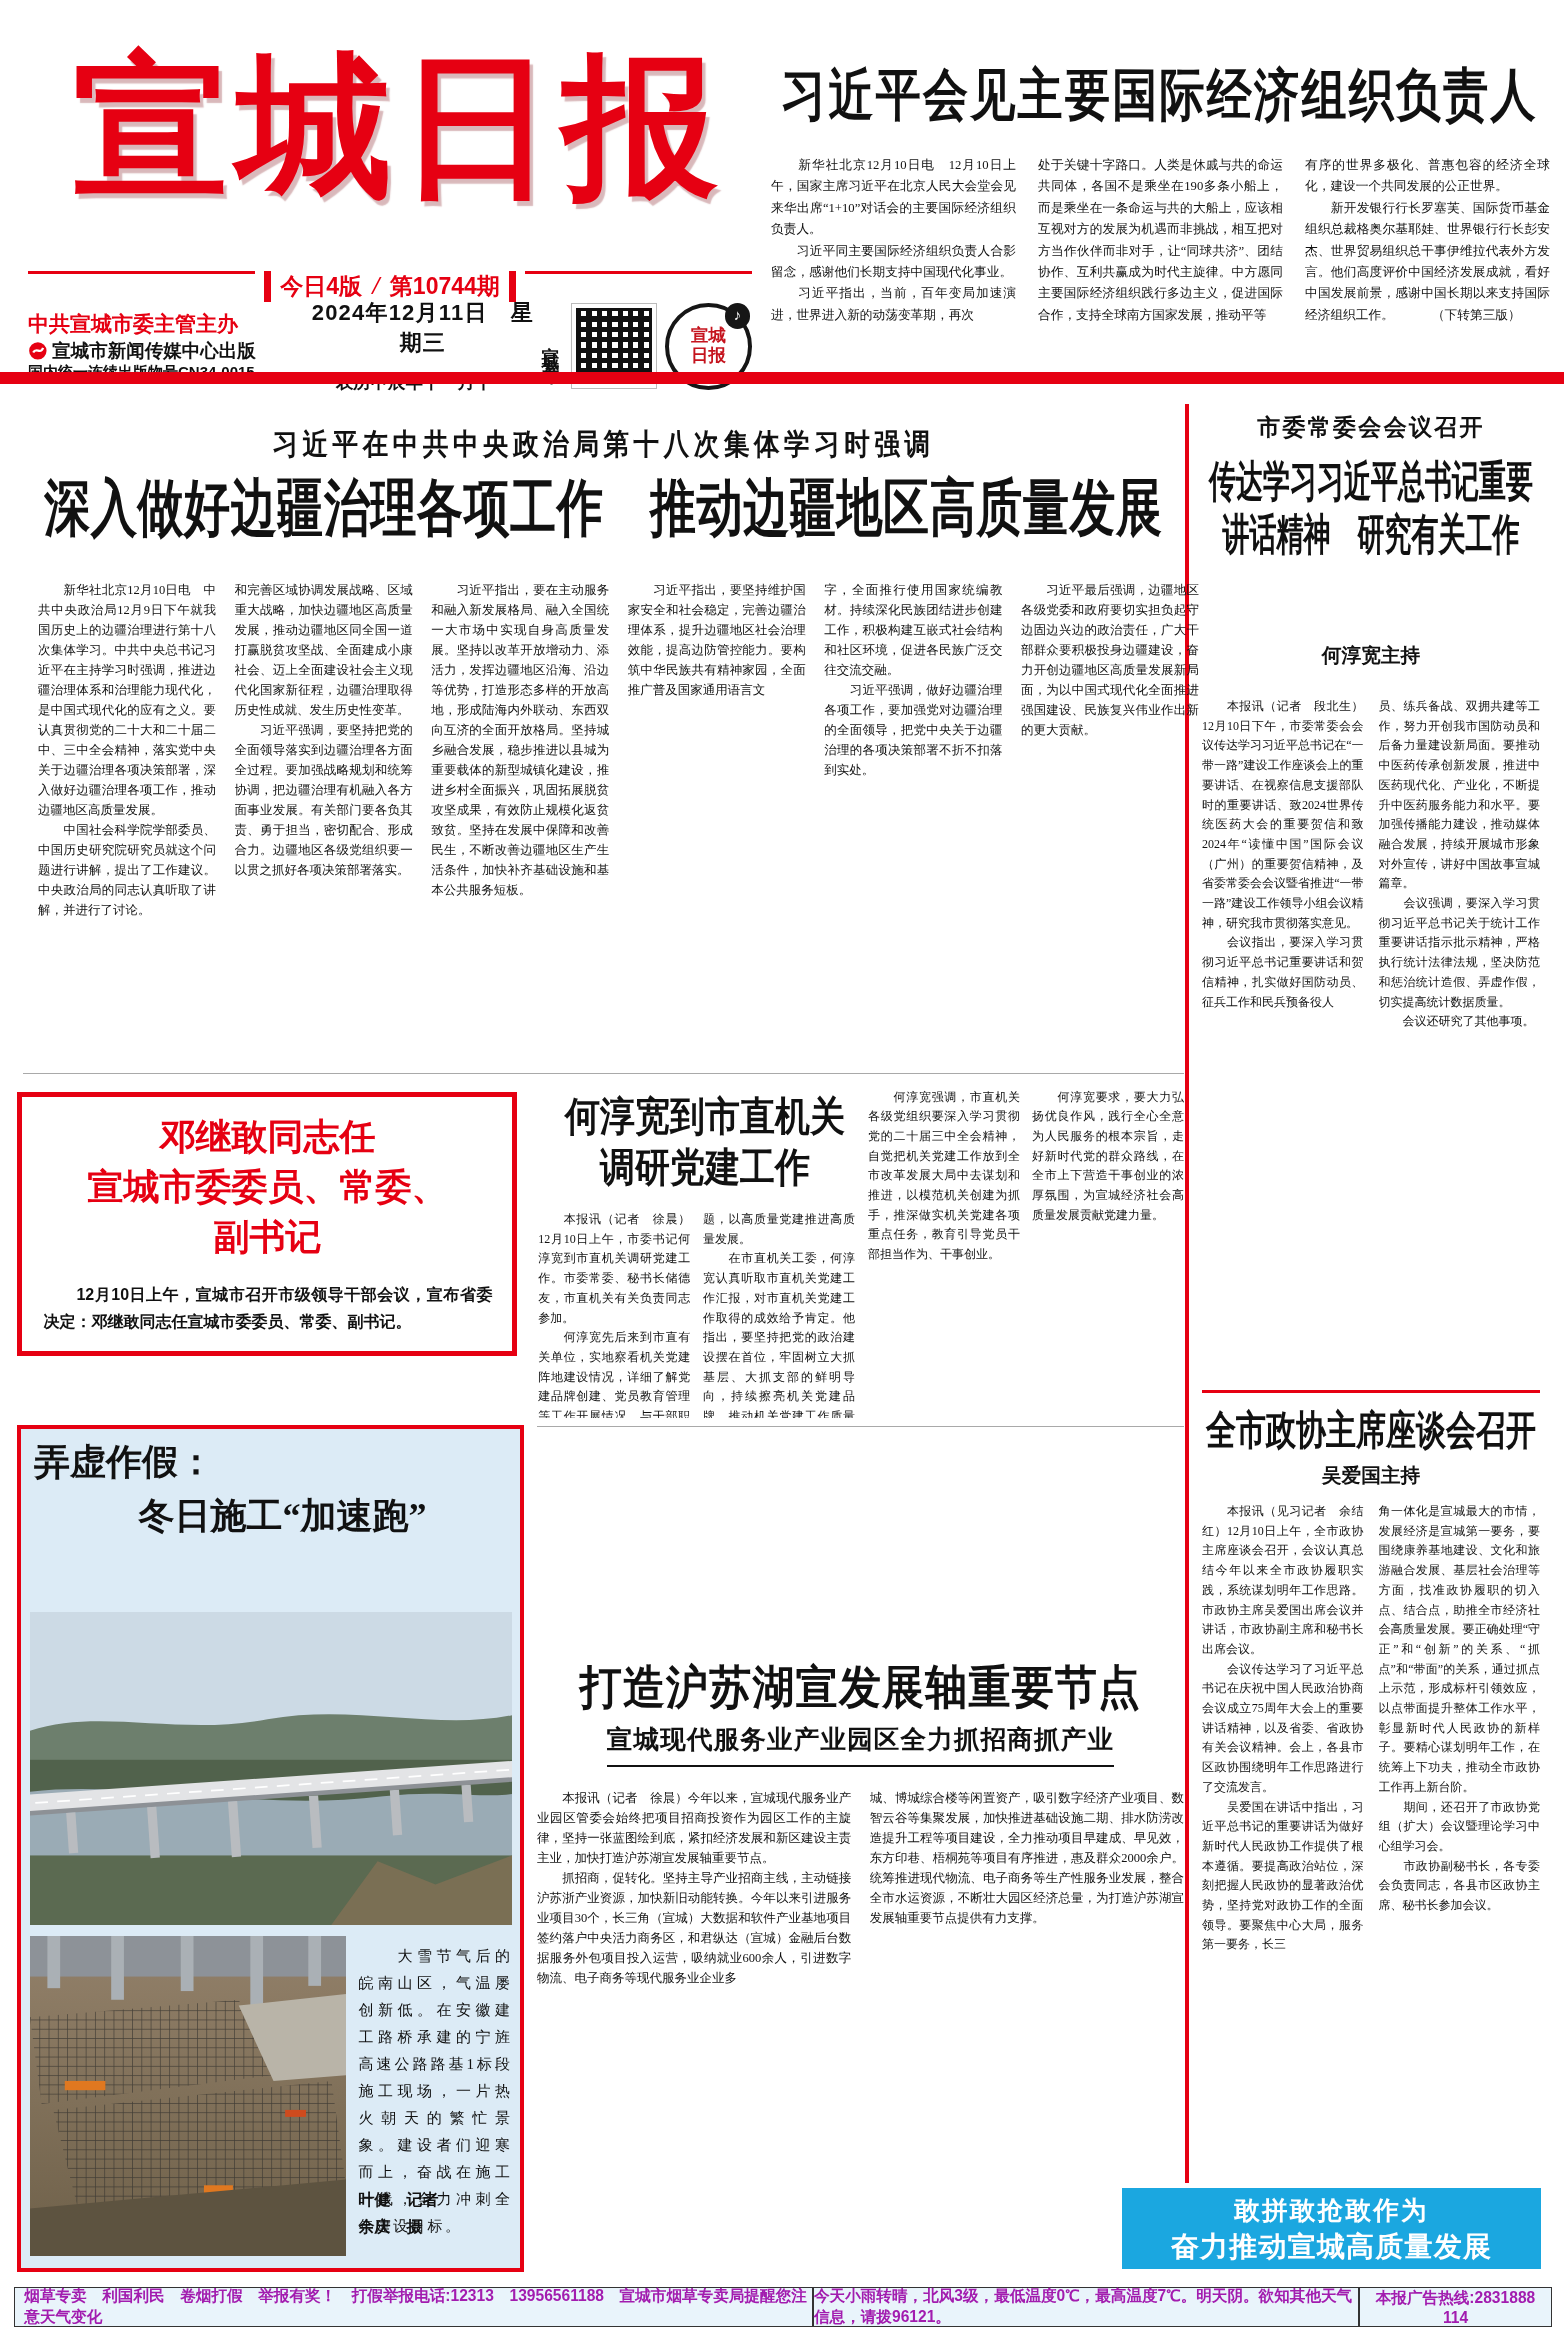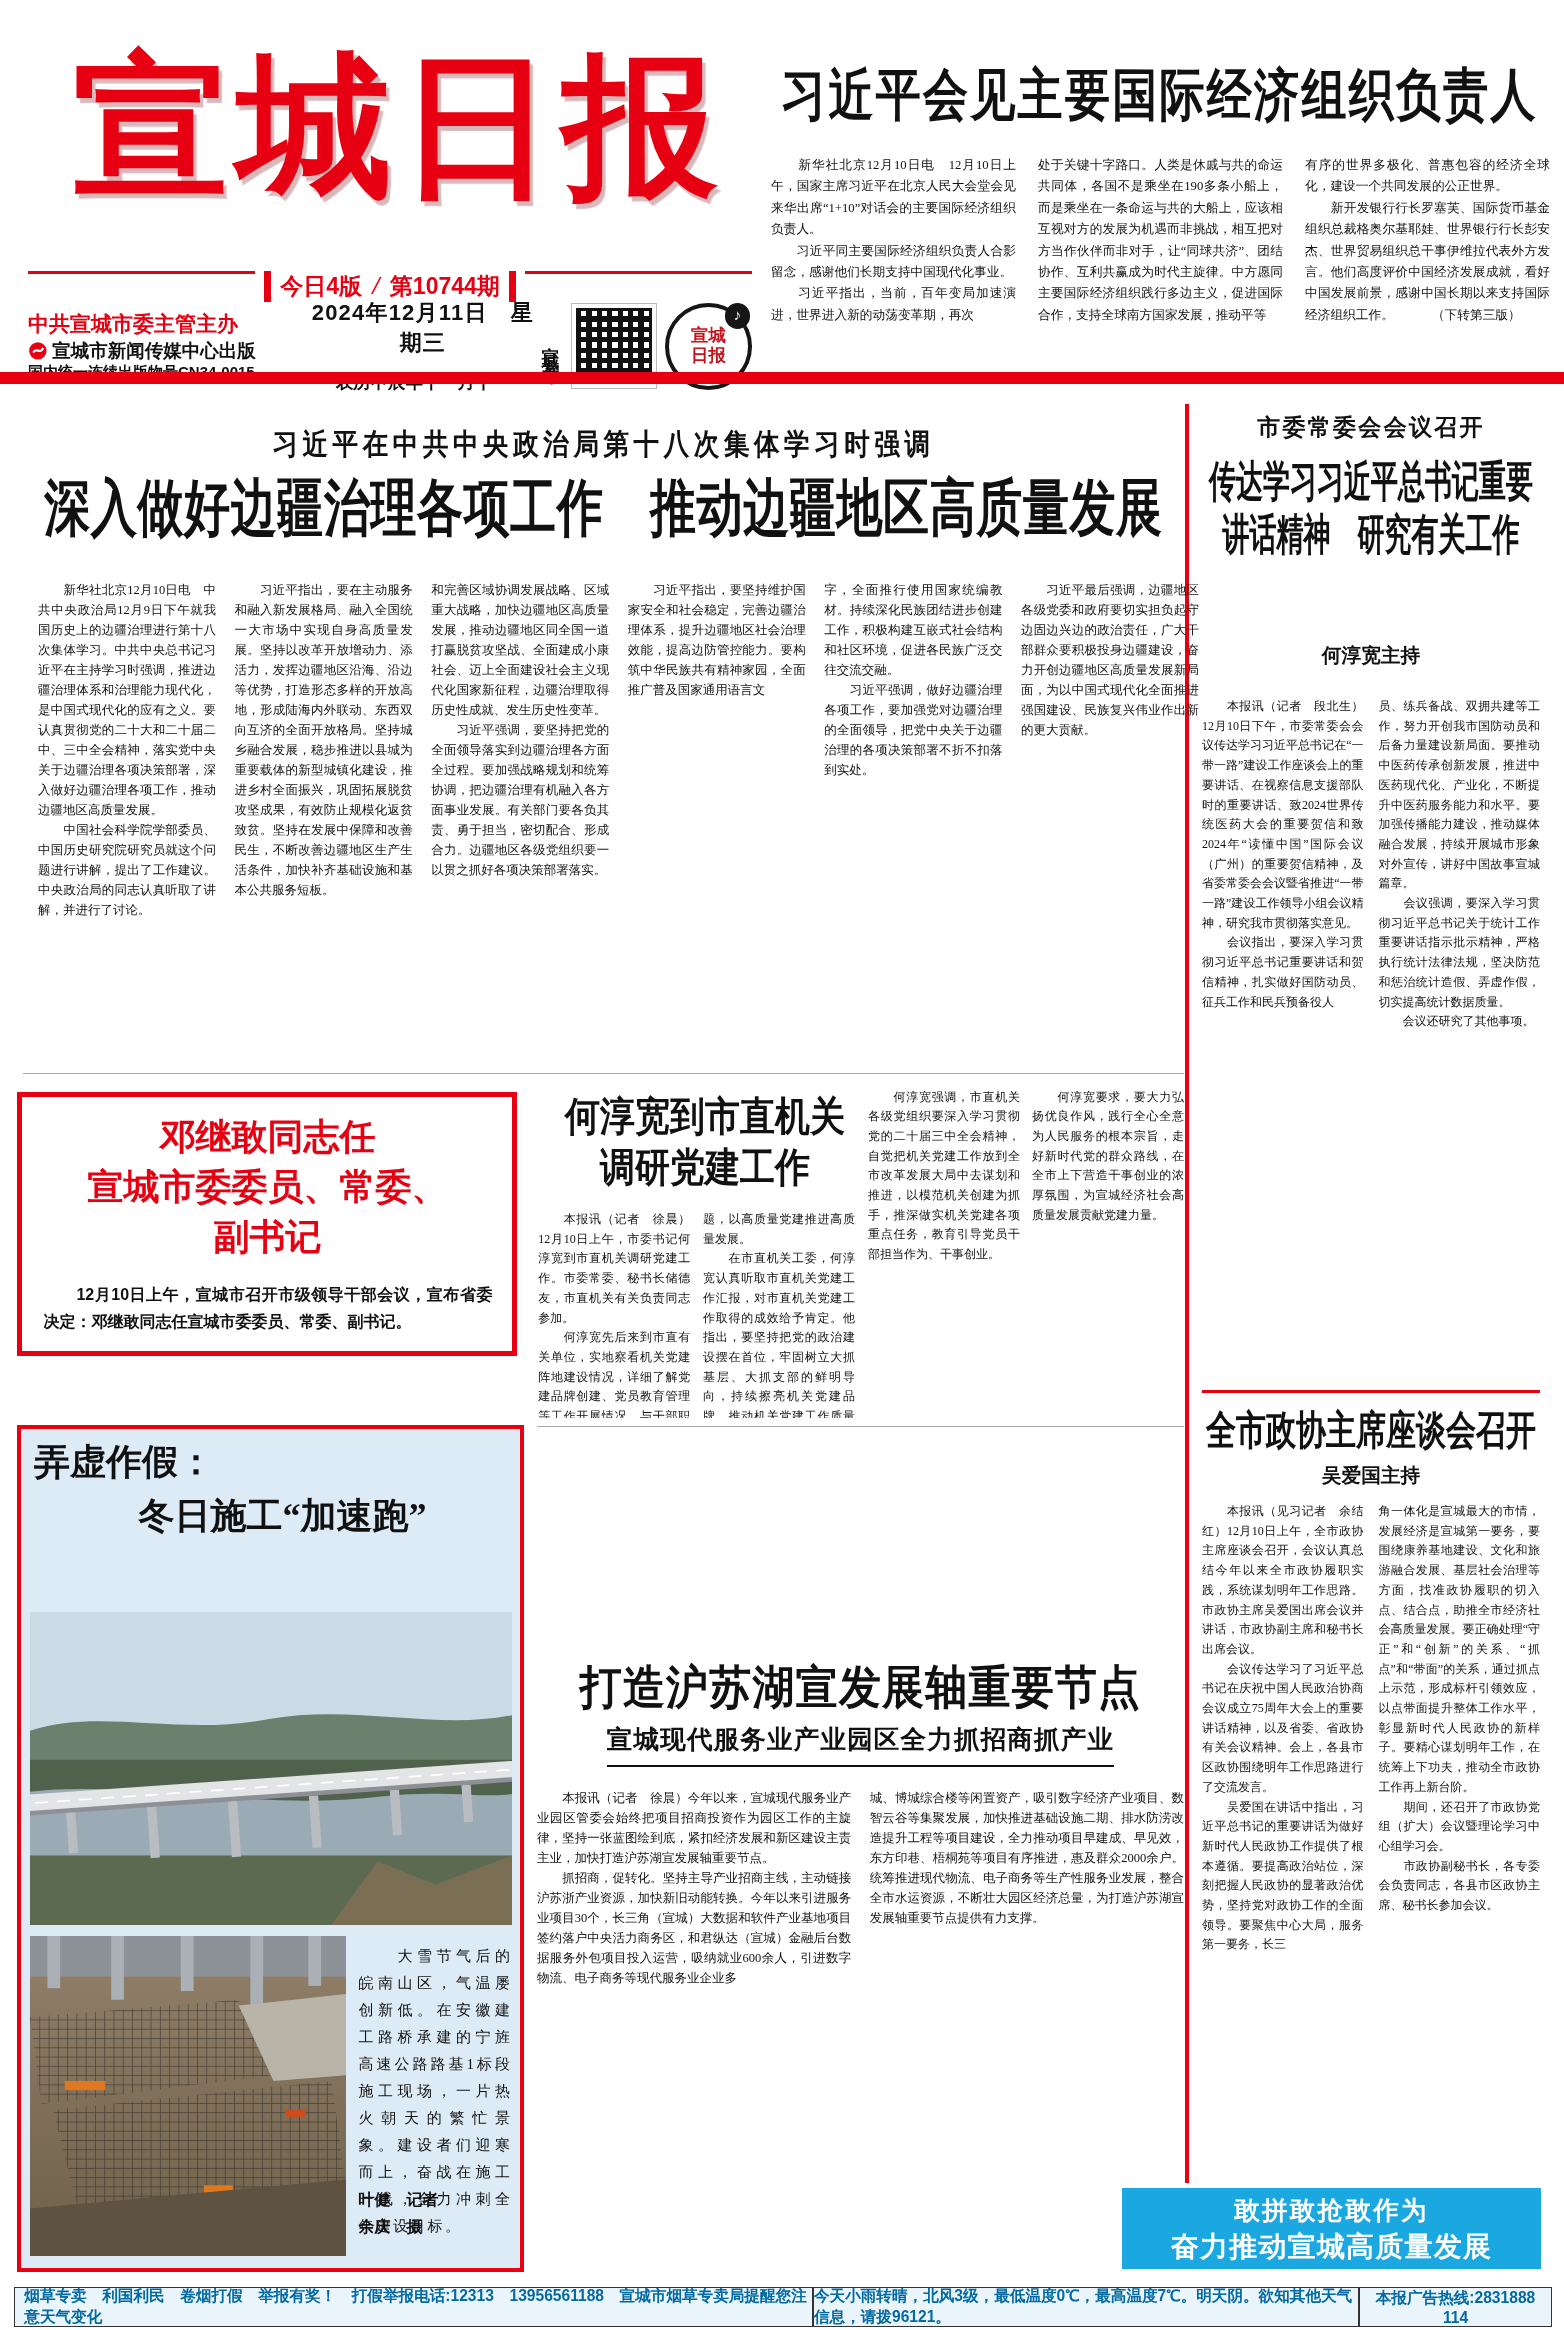--- a/index.html
+++ b/index.html
@@ -114,21 +114,21 @@
   #ph-credit{left:337px;top:757px;width:154px;font-size:16px;line-height:27px;font-weight:700;}
 
   
   #slogan-box{left:1122px;top:2188px;width:419px;height:81px;background:#1ba7e0;color:#fff;
      display:flex;flex-direction:column;align-items:center;justify-content:center;}
   #slogan-box .l1{font-size:25.5px;font-weight:900;line-height:35px;letter-spacing:2.3px;}
   #slogan-box .l2{font-size:28px;font-weight:900;line-height:37px;letter-spacing:1.2px;}
 
   
   #bottom-bar{left:14px;top:2287px;width:1536px;height:38px;border:1.7px solid #333;background:#e9f4fb;
-     display:flex;align-items:center;font-family:"Liberation Sans",sans-serif;font-weight:700;font-size:15.6px;color:#0369a1;}
+     display:flex;align-items:center;font-family:"Liberation Sans",sans-serif;font-weight:700;font-size:15.6px;color:#a21caf;}
   #bottom-bar .seg1{width:788px;padding-left:9.3px;}
   #bottom-bar .seg2{flex:1;}
   #bottom-bar .seg3{width:191px;text-align:center;}
   #bottom-bar .vd{width:1.7px;align-self:stretch;background:#333;}
 </style>
 </head>
 <body>
 
 <div id="page">
 
@@ -181,23 +181,23 @@
   </div>
 
   <div class="abs" id="red-rule"></div>
   <div class="abs" id="v-divider"></div>
 
   <div class="abs sans ctr" id="main-kicker">习近平在中共中央政治局第十八次集体学习时强调</div>
   <div class="abs sans ctr" id="main-headline">深入做好边疆治理各项工作　推动边疆地区高质量发展</div>
   <div class="abs" id="main-body">
     <div class="mcol pre jus clip">　　新华社北京12月10日电　中共中央政治局12月9日下午就我国历史上的边疆治理进行第十八次集体学习。中共中央总书记习近平在主持学习时强调，推进边疆治理体系和治理能力现代化，是中国式现代化的应有之义。要认真贯彻党的二十大和二十届二中、三中全会精神，落实党中央关于边疆治理各项决策部署，深入做好边疆治理各项工作，推动边疆地区高质量发展。
 　　中国社会科学院学部委员、中国历史研究院研究员就这个问题进行讲解，提出了工作建议。中央政治局的同志认真听取了讲解，并进行了讨论。</div>
-    <div class="mcol pre jus clip">　　习近平指出，要在主动服务和融入新发展格局、融入全国统一大市场中实现自身高质量发展。坚持以改革开放增动力、添活力，发挥边疆地区沿海、沿边等优势，打造形态多样的开放高地，形成陆海内外联动、东西双向互济的全面开放格局。坚持城乡融合发展，稳步推进以县城为重要载体的新型城镇化建设，推进乡村全面振兴，巩固拓展脱贫攻坚成果，有效防止规模化返贫致贫。坚持在发展中保障和改善民生，不断改善边疆地区生产生活条件，加快补齐基础设施和基本公共服务短板。</div>
     <div class="mcol pre jus clip">和完善区域协调发展战略、区域重大战略，加快边疆地区高质量发展，推动边疆地区同全国一道打赢脱贫攻坚战、全面建成小康社会、迈上全面建设社会主义现代化国家新征程，边疆治理取得历史性成就、发生历史性变革。
 　　习近平强调，要坚持把党的全面领导落实到边疆治理各方面全过程。要加强战略规划和统筹协调，把边疆治理有机融入各方面事业发展。有关部门要各负其责、勇于担当，密切配合、形成合力。边疆地区各级党组织要一以贯之抓好各项决策部署落实。</div>
+    <div class="mcol pre jus clip">　　习近平指出，要在主动服务和融入新发展格局、融入全国统一大市场中实现自身高质量发展。坚持以改革开放增动力、添活力，发挥边疆地区沿海、沿边等优势，打造形态多样的开放高地，形成陆海内外联动、东西双向互济的全面开放格局。坚持城乡融合发展，稳步推进以县城为重要载体的新型城镇化建设，推进乡村全面振兴，巩固拓展脱贫攻坚成果，有效防止规模化返贫致贫。坚持在发展中保障和改善民生，不断改善边疆地区生产生活条件，加快补齐基础设施和基本公共服务短板。</div>
     <div class="mcol pre jus clip">　　习近平指出，要坚持维护国家安全和社会稳定，完善边疆治理体系，提升边疆地区社会治理效能，提高边防管控能力。要构筑中华民族共有精神家园，全面推广普及国家通用语言文</div>
     <div class="mcol pre jus clip">字，全面推行使用国家统编教材。持续深化民族团结进步创建工作，积极构建互嵌式社会结构和社区环境，促进各民族广泛交往交流交融。
 　　习近平强调，做好边疆治理各项工作，要加强党对边疆治理的全面领导，把党中央关于边疆治理的各项决策部署不折不扣落到实处。</div>
     <div class="mcol pre jus clip">　　习近平最后强调，边疆地区各级党委和政府要切实担负起守边固边兴边的政治责任，广大干部群众要积极投身边疆建设，奋力开创边疆地区高质量发展新局面，为以中国式现代化全面推进强国建设、民族复兴伟业作出新的更大贡献。</div>
   </div>
 
   <div class="abs thin-line" style="left:23px;top:1073px;width:1161px;"></div>
 
   <div class="abs" id="sc-block">
     <div class="abs sans ctr" id="sc-kicker">市委常委会会议召开</div>

